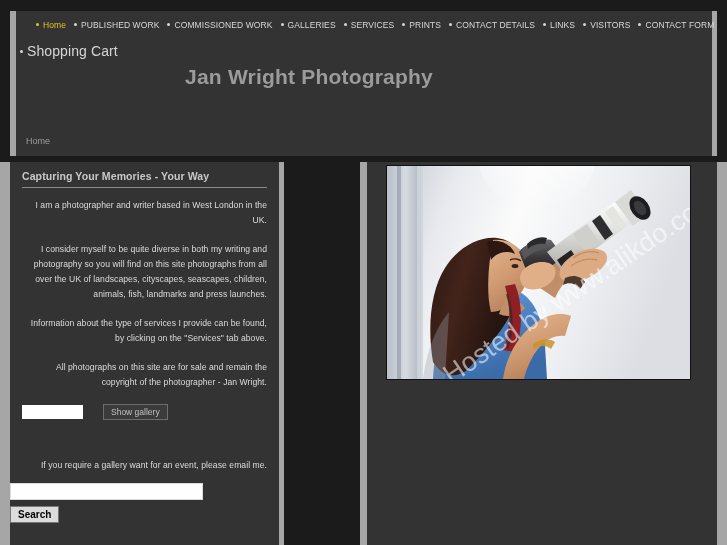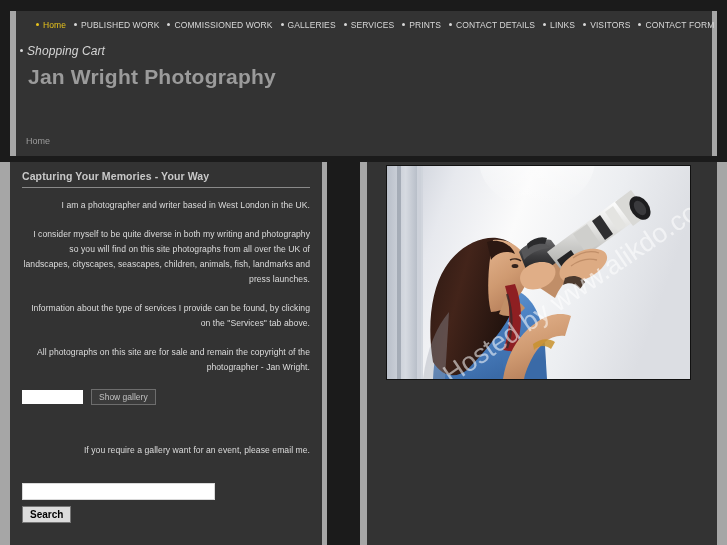--- a/index.html
+++ b/index.html
@@ -71,31 +71,31 @@
 
   #secondnav {
     position: absolute;
     left: 0;
     top: 30px;
     width: 100%;
     padding: 0 4px;
     box-sizing: border-box;
   }
   .nav-item.second {
-    font-size: 12px;
+    font-size: 14px;
     color: #d6d6d6;
     text-transform: none;
-    font-style: italic;
   }
 
   #site-title {
     position: absolute;
-    left: 12px;
+    left: 4px;
     top: 54px;
     width: 100%;
+    text-align: center;
     color: #9b9b9b;
     font-size: 21px;
     font-weight: bold;
     letter-spacing: 0.2px;
     padding-right: 118px;
     box-sizing: border-box;
   }
 
   #breadcrumb {
     position: absolute;
@@ -103,21 +103,21 @@
     top: 125px;
     color: #9c9c9c;
     font-size: 9px;
   }
 
   
   #left-col {
     position: absolute;
     left: 0px;
     top: 162px;
-    width: 327px;
+    width: 284px;
     height: 383px;
     background: #333333;
     border-left: 10px solid #a6a6a6;
     border-right: 5px solid #a6a6a6;
     box-sizing: border-box;
     padding: 8px 12px 0 12px;
   }
 
   #right-col {
     position: absolute;
@@ -151,21 +151,21 @@
     text-align: right;
   }
   .para.tight { margin-bottom: 12px; }
 
   
   #gallery-row {
     margin-top: 2px;
     margin-bottom: 38px;
     display: flex;
     align-items: center;
-    gap: 8px;
+    gap: 20px;
   }
   #gallery-code-input {
     width: 55px;
     height: 12px;
     background: #ffffff;
     border: 1px solid #ffffff;
     outline: none;
     font-size: 9px;
     padding: 0 2px;
     box-sizing: content-box;
@@ -176,21 +176,21 @@
     border: 1px solid #6d6d6d;
     font-size: 8.5px;
     font-family: "Liberation Sans", sans-serif;
     padding: 2px 7px;
     cursor: pointer;
   }
 
   
   #search-block {
     position: absolute;
-    left: 12px;
+    left: 0;
     bottom: 22px;
     width: 320px;
   }
   #search-input {
     width: 185px;
     height: 13px;
     background: #ffffff;
     border: 1px solid #d9d9d9;
     font-size: 9px;
     padding: 1px 3px;

